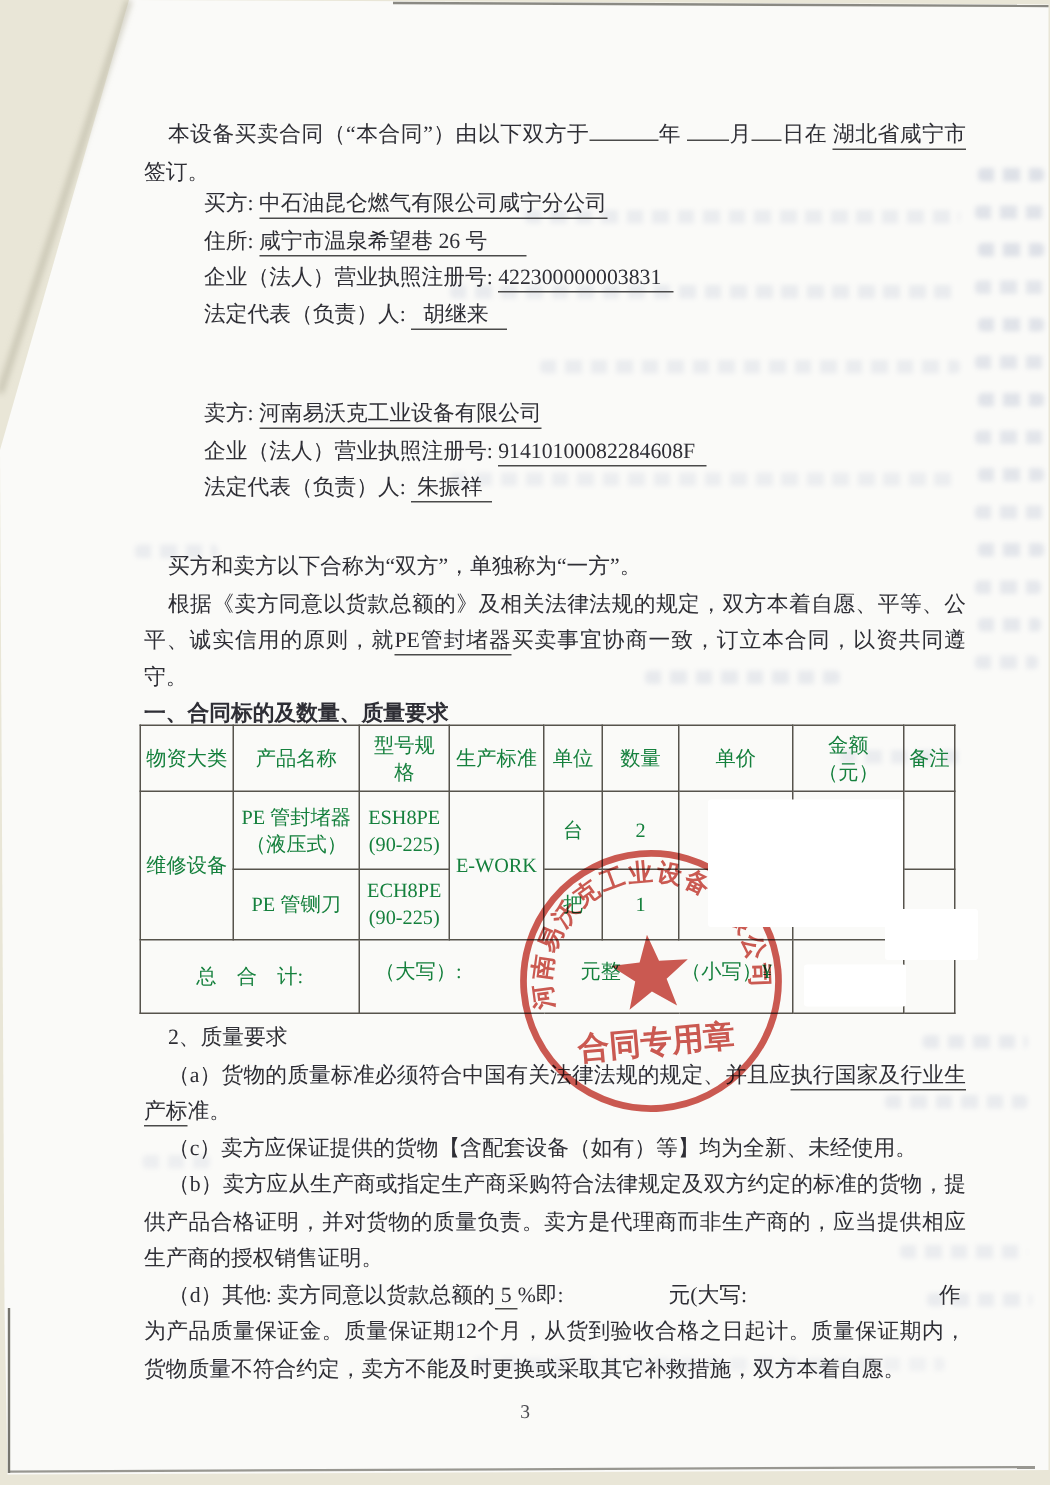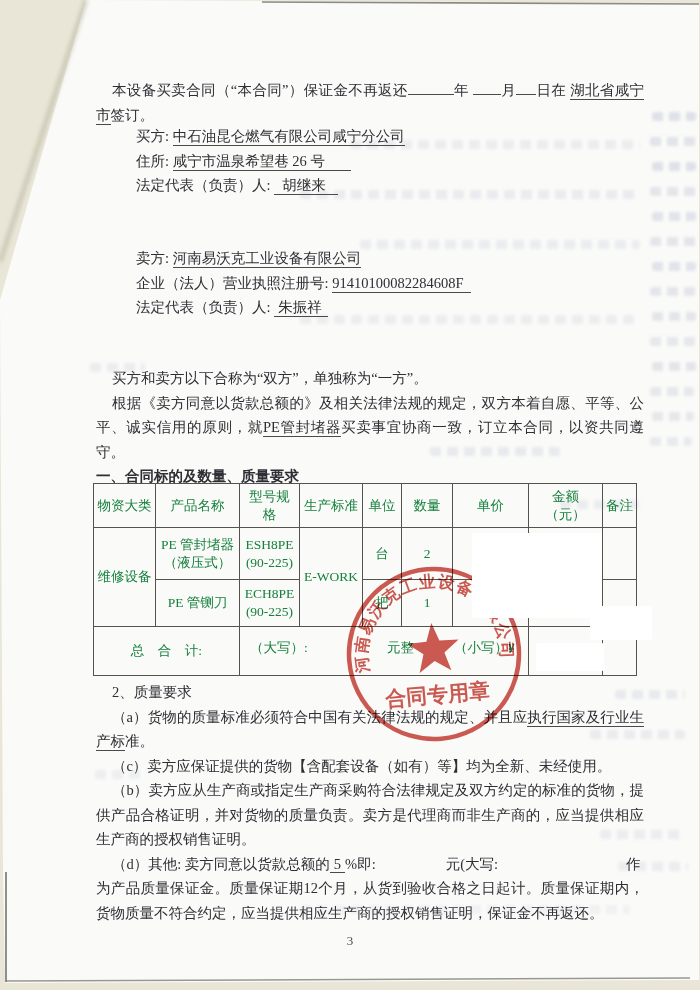--- a/index.html
+++ b/index.html
@@ -84,48 +84,49 @@
       <div class="smudge" style="left: 590px; top: 730px; width: 95px; opacity: 0.13;"></div>
       <div class="smudge" style="left: 95px; top: 770px; width: 45px; opacity: 0.1;"></div>
       <div class="smudge" style="left: 600px; top: 830px; width: 85px; opacity: 0.12;"></div>
       <div class="smudge" style="left: 618px; top: 862px; width: 70px; opacity: 0.12;"></div>
       <div class="smudge" style="left: 300px; top: 905px; width: 330px; opacity: 0.08;"></div>
     </div>
 
   <div id="content">
 
     <div class="abs ind" style="top:78px">
-      <span>本设备买卖合同（“本合同”）保证金不再返还</span><span class="bl" style="width:46px"></span><span>年</span> <span class="bl" style="width:28px"></span><span>月</span><span class="bl" style="width:20px"></span><span>日在</span> <span class="u">湖北省咸宁市</span><span>签订。</span>
+      <span>本设备买卖合同（“本合同”）由以下双方于</span><span class="bl" style="width:46px"></span><span>年</span> <span class="bl" style="width:28px"></span><span>月</span><span class="bl" style="width:20px"></span><span>日在</span> <span class="u">湖北省咸宁市</span><span>签订。</span>
     </div>
 
     <div class="abs" style="top:124px">
       <div class="kv-line"><span>买方:</span> <span class="u">中石油昆仑燃气有限公司咸宁分公司</span></div>
       <div class="kv-line"><span>住所:</span> <span class="u" style="padding-right:26px">咸宁市温泉希望巷 26 号</span></div>
+      <div class="kv-line"><span>企业（法人）营业执照注册号:</span> <span class="u" style="padding-right:8px">422300000003831</span></div>
       <div class="kv-line"><span>法定代表（负责）人:</span> <span class="u" style="padding:0 12px 1px 8px">胡继来</span></div>
     </div>
 
-    <div class="abs" style="top:246px">
+    <div class="abs" style="top:264px">
       <div class="kv-line"><span>卖方:</span> <span class="u">河南易沃克工业设备有限公司</span></div>
       <div class="kv-line"><span>企业（法人）营业执照注册号:</span> <span class="u" style="padding-right:8px">91410100082284608F</span></div>
       <div class="kv-line"><span>法定代表（负责）人:</span> <span class="u" style="padding:0 6px 1px 4px">朱振祥</span></div>
     </div>
 
     <div class="abs" style="top:366px">
       <div class="ind">买方和卖方以下合称为“双方”，单独称为“一方”。</div>
       <div class="ind"><span>根据《卖方同意以货款总额的》及相关法律法规的规定，双方本着自愿、平等、公平、诚实信用的原则，就</span><span class="u">PE管封堵器</span><span>买卖事宜协商一致，订立本合同，以资共同遵守。</span></div>
       <div class="bold">一、合同标的及数量、质量要求</div>
     </div>
 
     <div class="abs" style="top:680px">
       <div class="ind">2、质量要求</div>
       <div class="ind"><span>（a）货物的质量标准必须符合中国有关法律法规的规定、并且应</span><span class="u">执行国家及行业生产标</span><span>准。</span></div>
       <div class="ind">（c）卖方应保证提供的货物【含配套设备（如有）等】均为全新、未经使用。</div>
       <div class="ind">（b）卖方应从生产商或指定生产商采购符合法律规定及双方约定的标准的货物，提供产品合格证明，并对货物的质量负责。卖方是代理商而非生产商的，应当提供相应生产商的授权销售证明。</div>
       <div class="ind" style="white-space:nowrap"><span>（d）其他: 卖方同意以货款总额的</span><span class="u" style="padding:0 4px">5</span><span>%即:</span><span class="gap" style="width:70px"></span><span>元(大写:</span><span class="gap" style="width:128px"></span><span>作</span></div>
-      <div>为产品质量保证金。质量保证期12个月，从货到验收合格之日起计。质量保证期内，货物质量不符合约定，应当提供相应生产商的授权销售证明，保证金不再返还。</div>
+      <div>为产品质量保证金。质量保证期12个月，从货到验收合格之日起计。质量保证期内，货物质量不符合约定，卖方不能及时更换或采取其它补救措施，双方本着自愿。</div>
     </div>
   </div>
 
   <table id="goods-table">
     <colgroup>
       <col style="width:62px">
         <col style="width:84px">
         <col style="width:60px">
       <col style="width:63px">
         <col style="width:39px">

